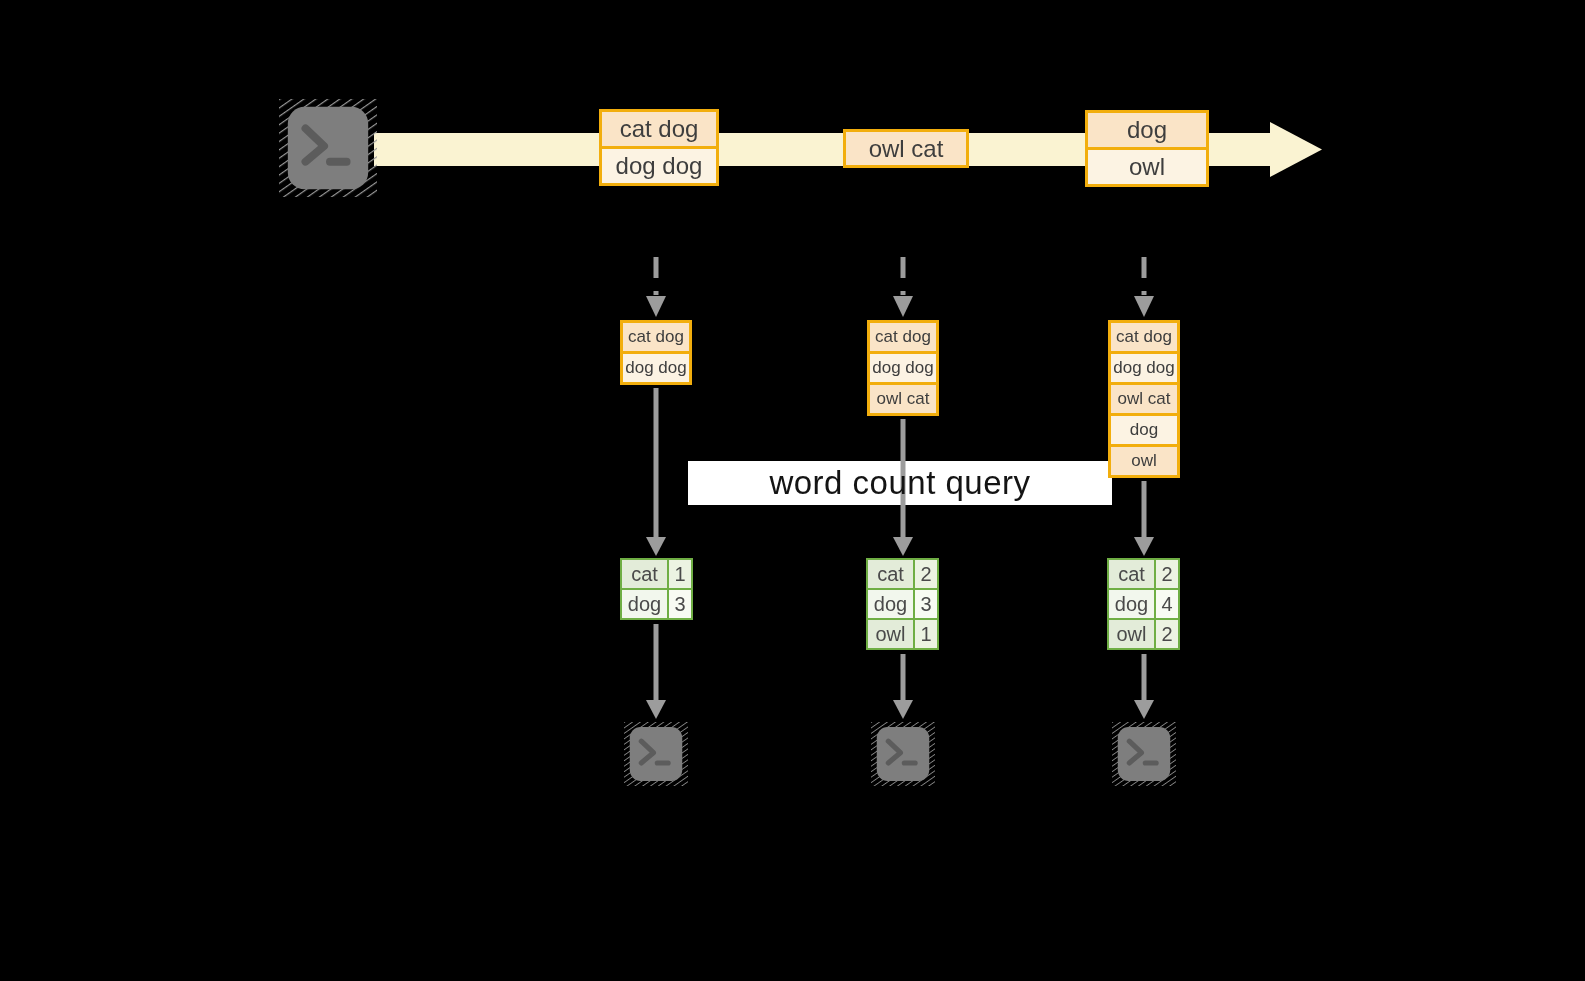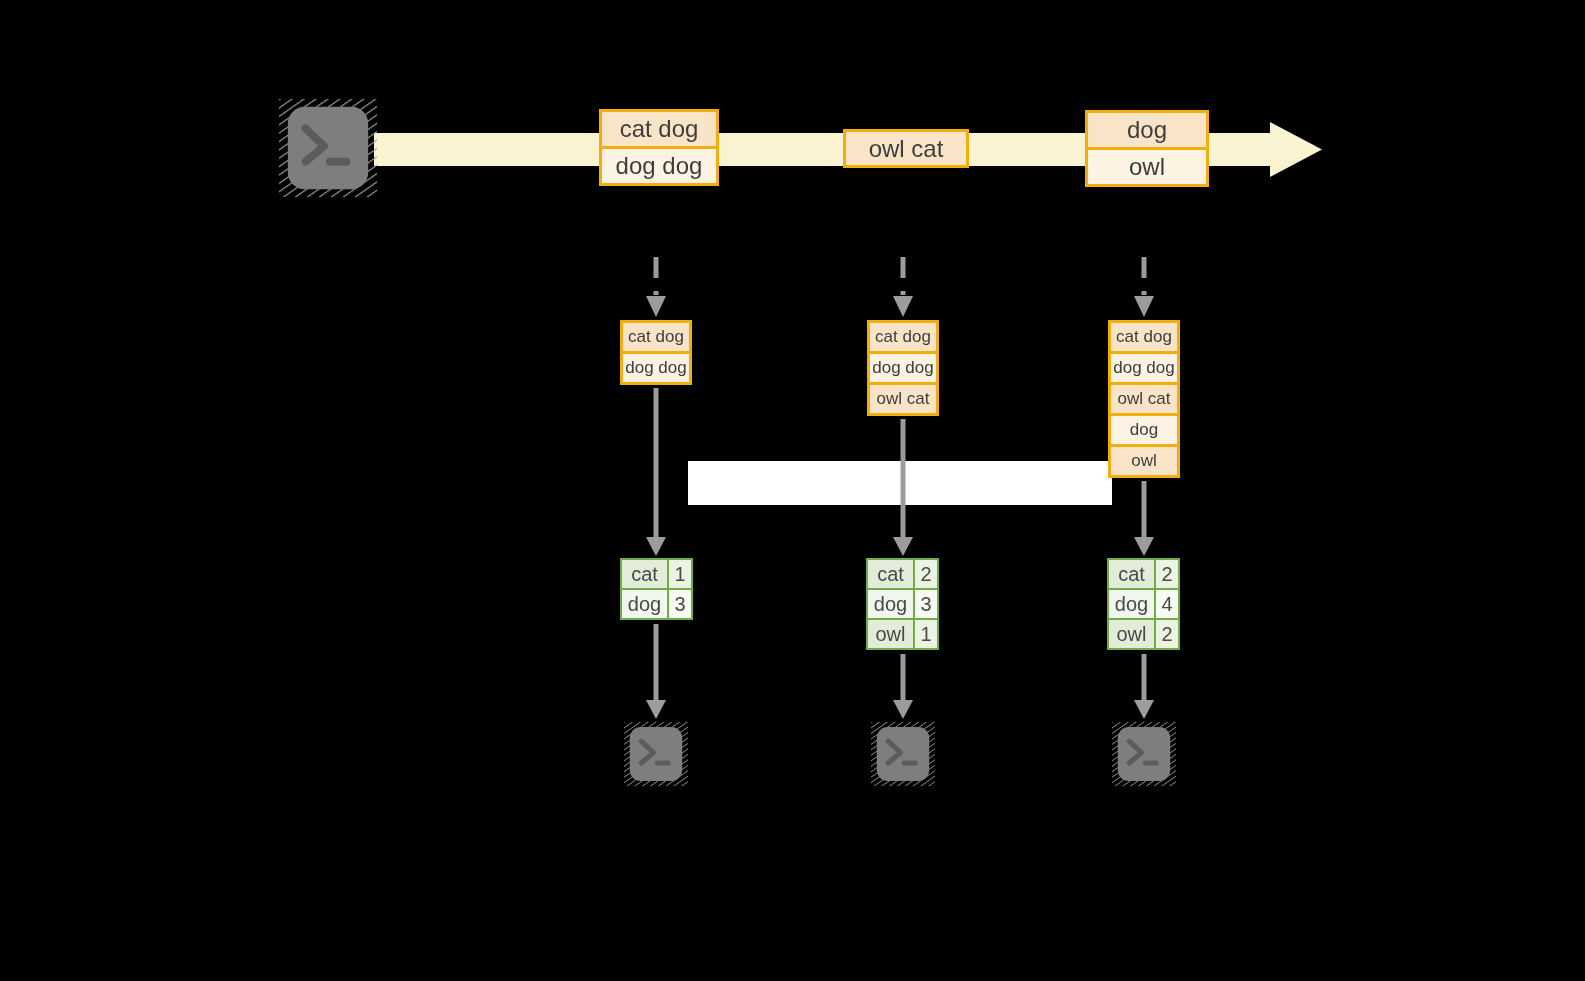--- a/index.html
+++ b/index.html
@@ -121,20 +121,21 @@
     <div class="cell">owl cat</div>
   </div>
   <div class="batch small" style="left:1108px;top:320px;width:66px">
     <div class="cell">cat dog</div>
     <div class="cell">dog dog</div>
     <div class="cell">owl cat</div>
     <div class="cell">dog</div>
     <div class="cell">owl</div>
   </div>
 
+  <div id="band-text" class="abs">word count query</div>
 
   <div class="wtable" style="left:620px;top:558px">
     <div class="tcell">cat</div>
     <div class="tcell">1</div>
     <div class="tcell">dog</div>
     <div class="tcell">3</div>
   </div>
   <div class="wtable" style="left:866px;top:558px">
     <div class="tcell">cat</div>
     <div class="tcell">2</div>

